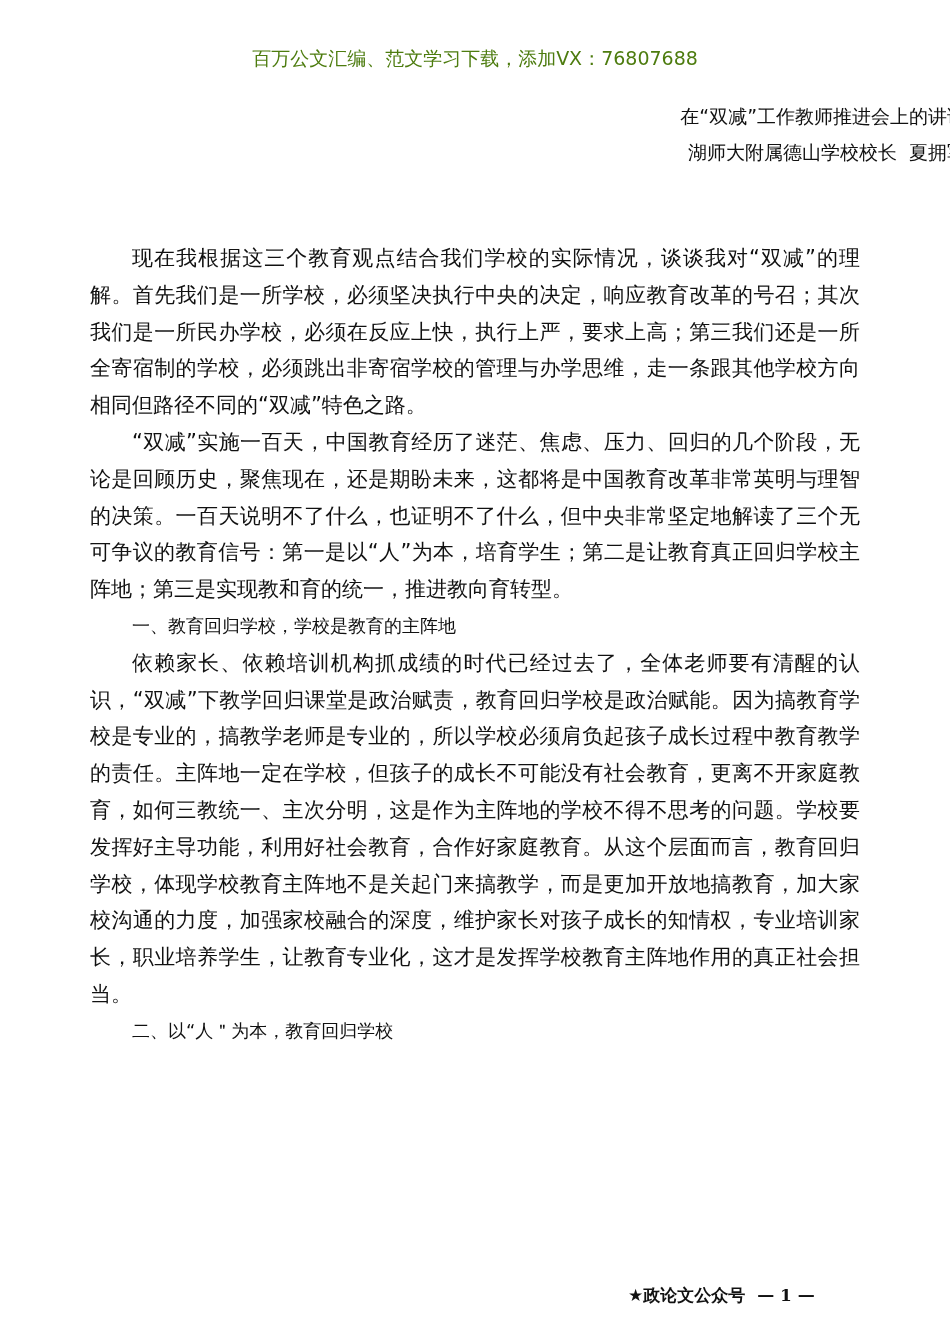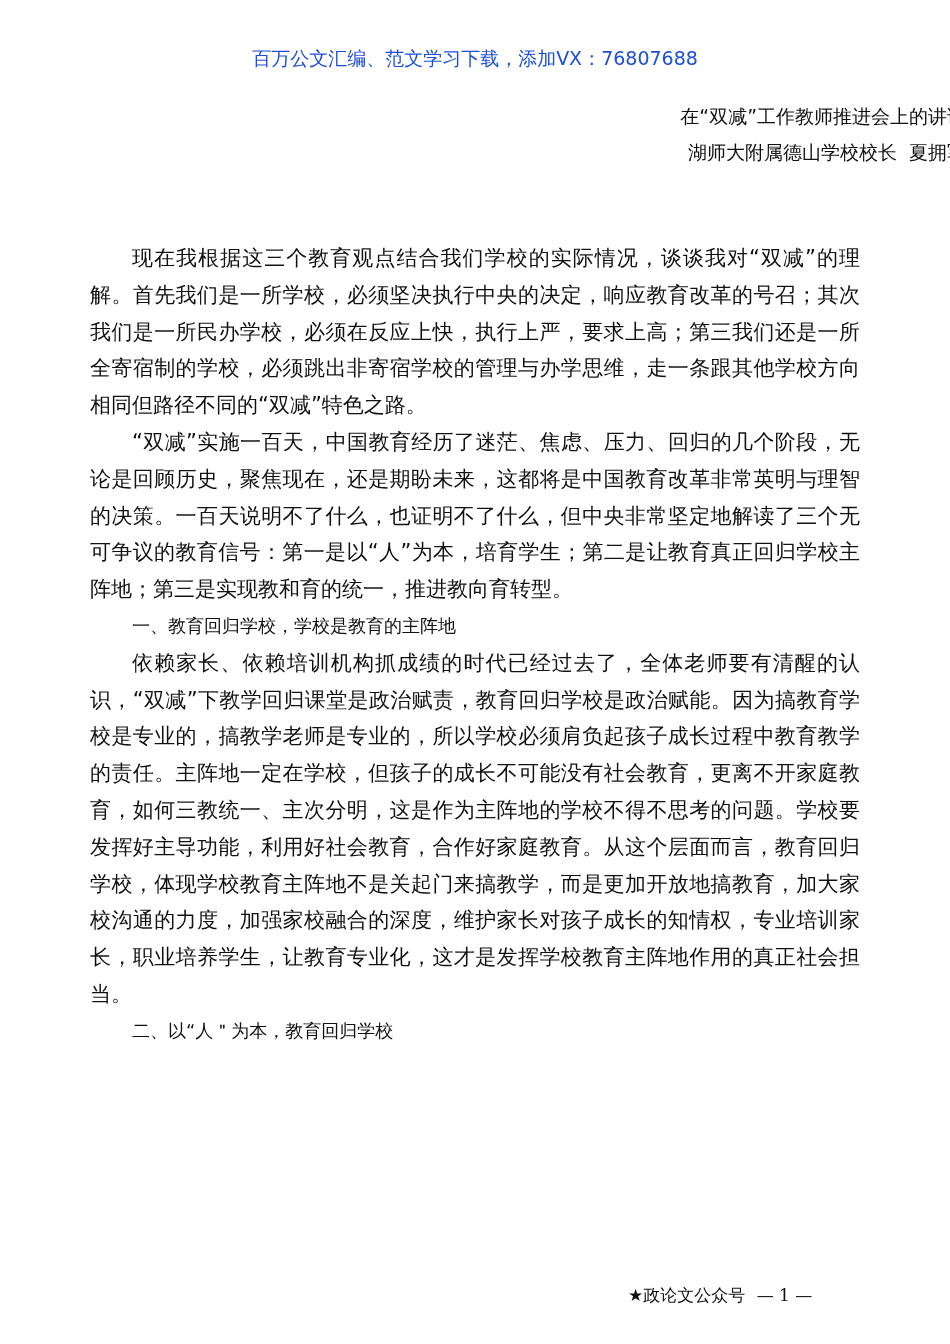--- a/index.html
+++ b/index.html
@@ -21,21 +21,21 @@
       width: 950px;
       height: 1344px;
     }
     .watermark {
       position: absolute;
       top: 46px;
       left: 0;
       width: 950px;
       text-align: center;
       font-size: 19px;
-      color: #1d4ed8;
+      color: #4d7c0f;
       letter-spacing: 0px;
     }
     .title-block {
       position: absolute;
       top: 98px;
       left: 16px;
       width: 950px;
       text-align: right;
       font-size: 19px;
       line-height: 36px;
@@ -59,20 +59,21 @@
       text-indent: 42px;
       font-size: 18px;
     }
     .footer {
       position: absolute;
       top: 1284px;
       left: 628px;
       font-size: 17px;
       color: #111;
       white-space: nowrap;
+      font-weight: bold;
     }
     .footer .page-num {
       font-family: "DejaVu Serif", "Liberation Serif", serif;
       margin-left: 6px;
     }
   </style>
 </head>
 <body>
 
 <div class="page">

